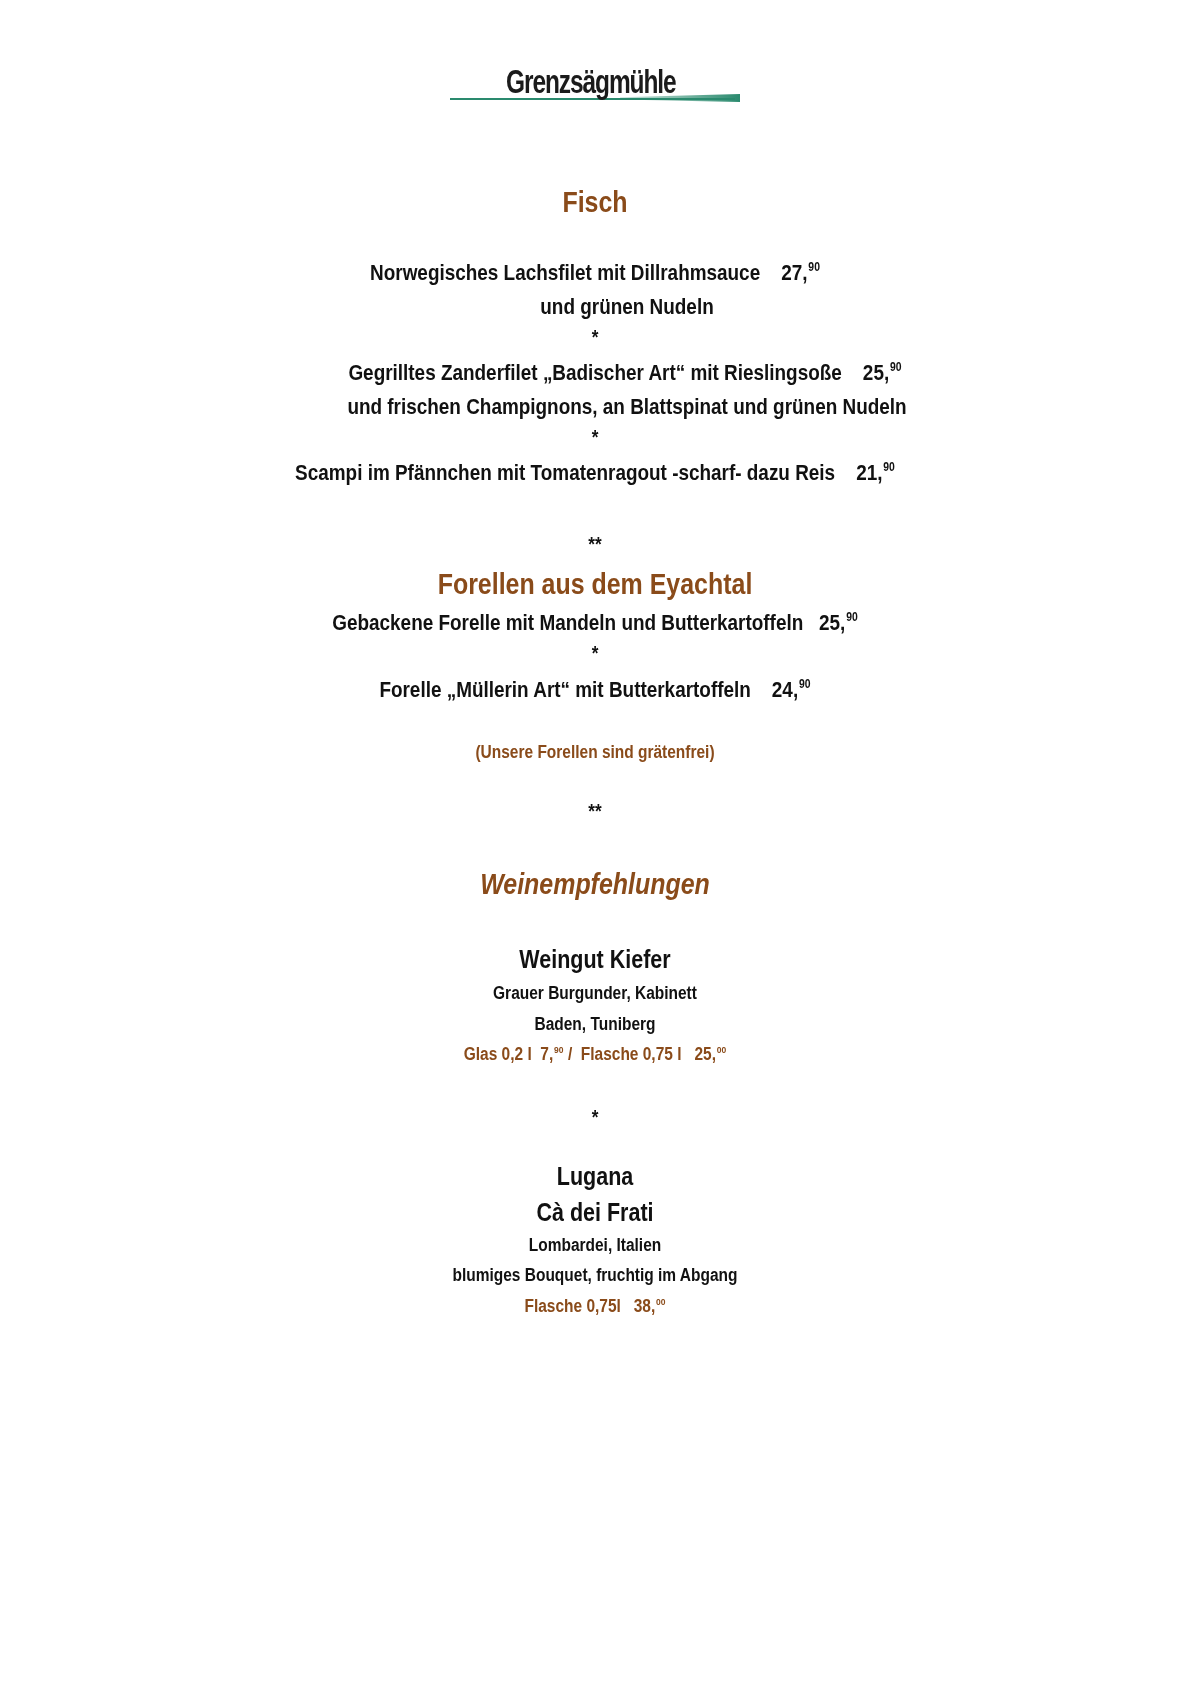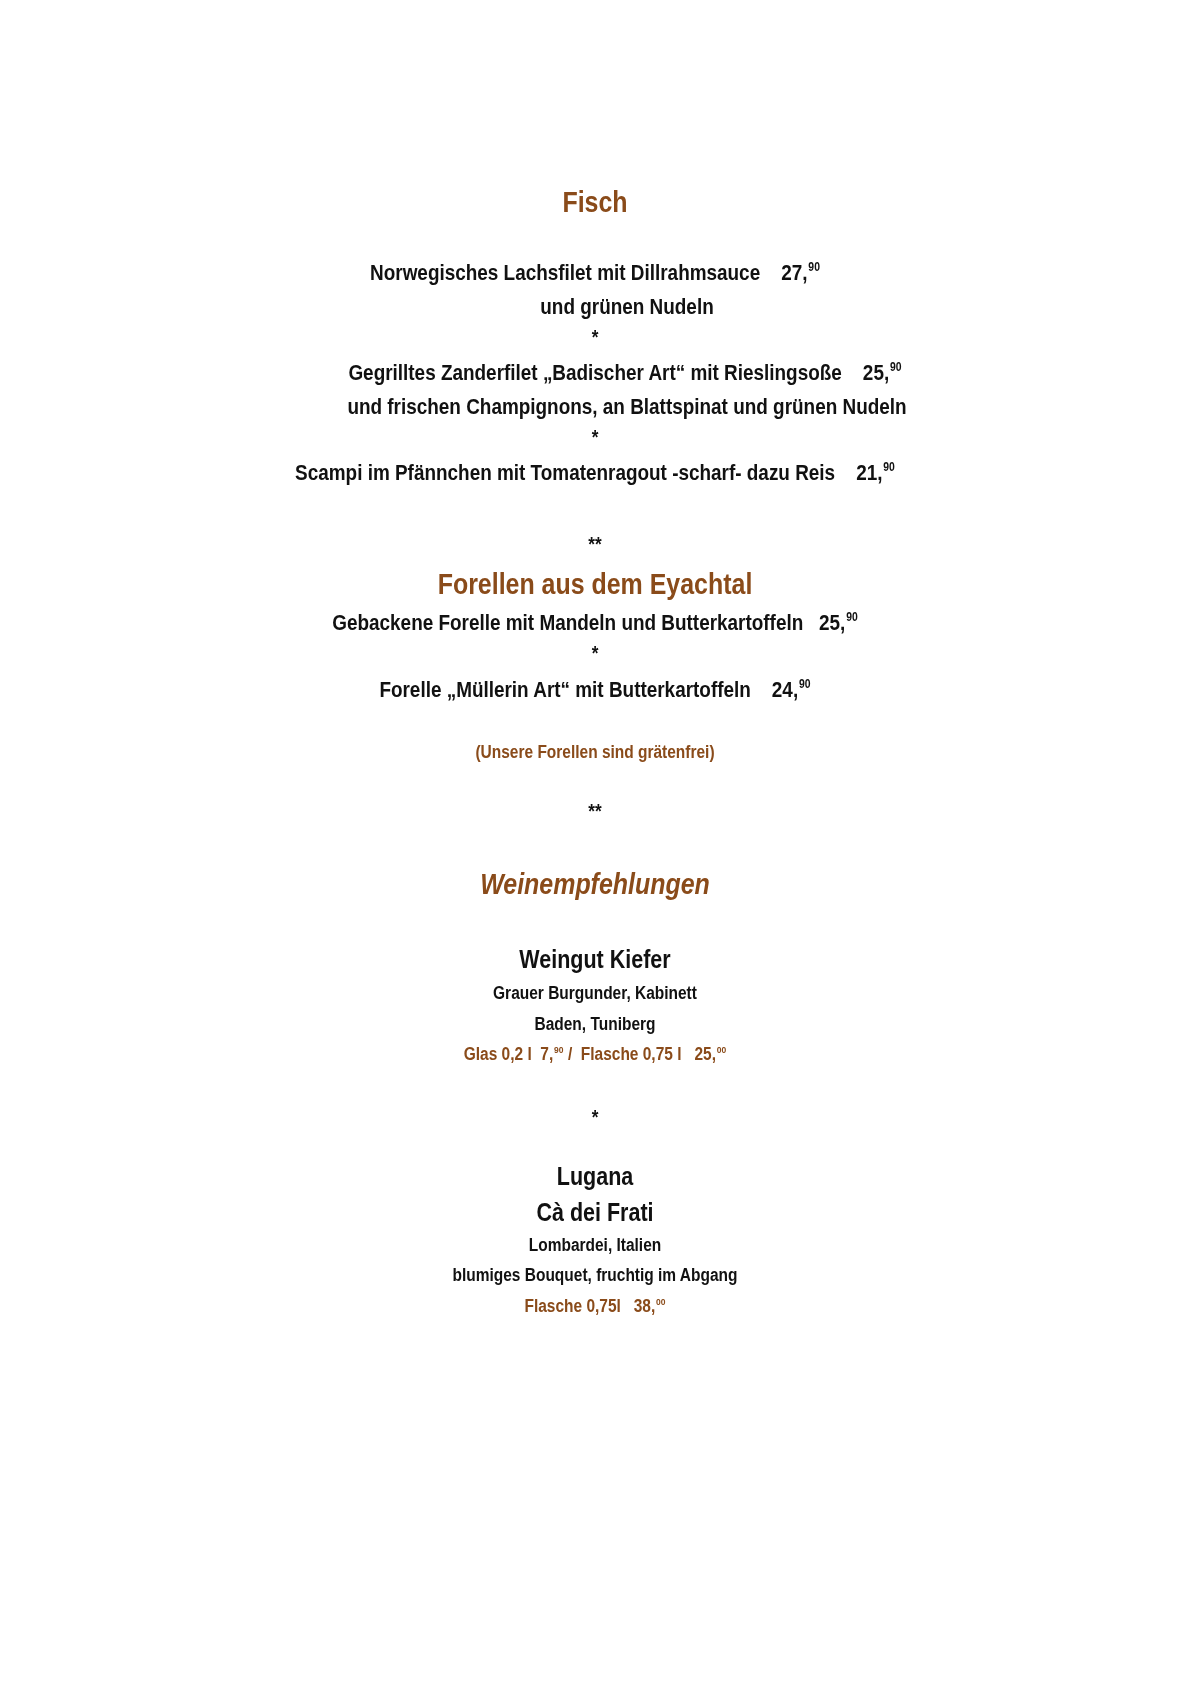--- a/index.html
+++ b/index.html
@@ -26,20 +26,25 @@
   .small { font-size: 18px; }
   .wine-name { font-size: 25px; }
   .sep { font-size: 20px; }
   sup { font-size: 0.55em; vertical-align: 0.75em; margin-left: 1px; }
 </style>
 </head>
 <body>
 
 <div class="page">
 
+  <div class="logo">
+    <div class="logo-line"></div>
+    <div class="logo-swoosh"></div>
+    <div class="logo-text">Grenzsägmühle</div>
+  </div>
 
   <div class="line heading" style="top:186px;">Fisch</div>
 
   <div class="line" style="top:260px;">
     <span>Norwegisches Lachsfilet mit Dillrahmsauce</span>&nbsp;&nbsp;&nbsp;
     <span><span>27,</span><sup>90</sup></span>
   </div>
   <div class="line" style="top:294px; left:32px;">und grünen Nudeln</div>
   <div class="line sep" style="top:326px;">*</div>
 

